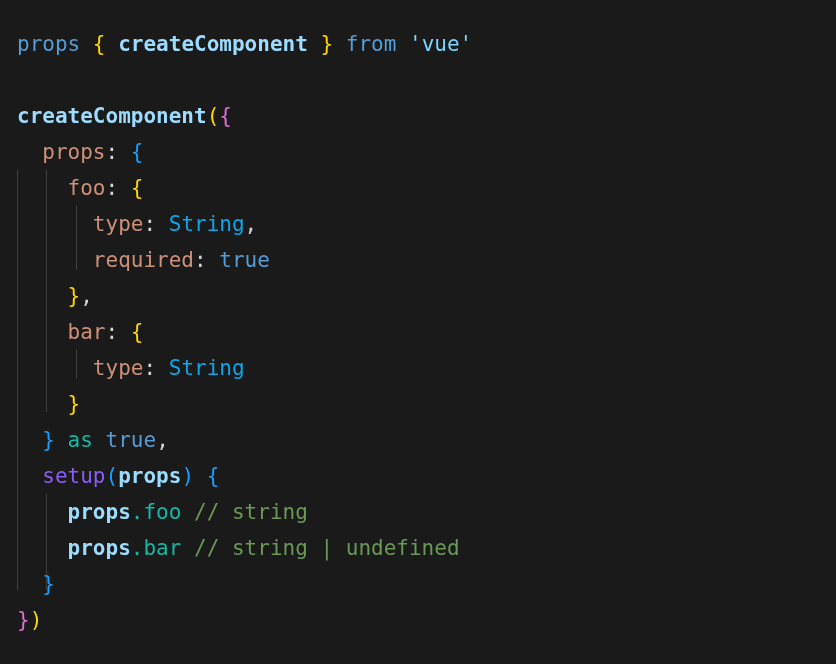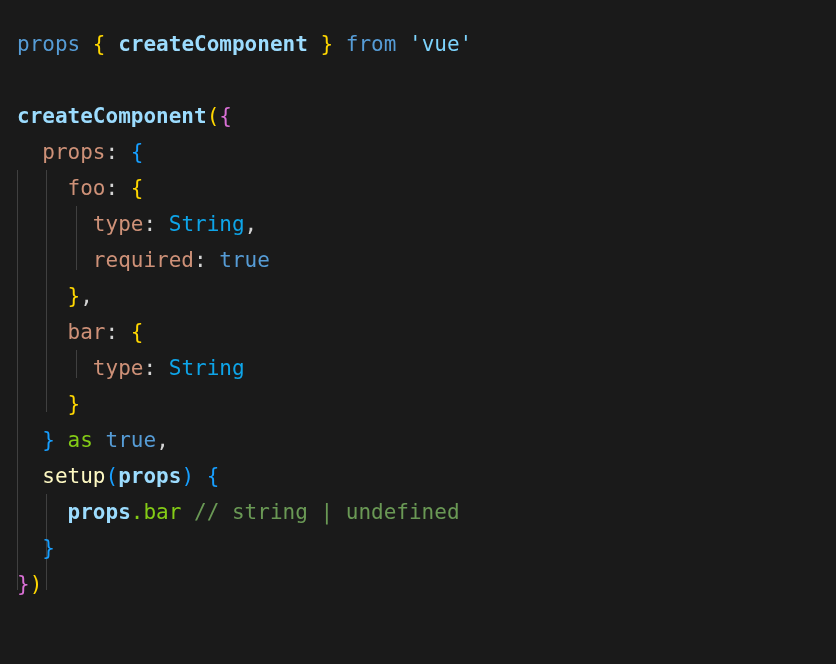--- a/index.html
+++ b/index.html
@@ -40,27 +40,27 @@
     width: 836px;
     z-index: 2;
   }
   .code-line {
     height: 36px;
     line-height: 36px;
     white-space: pre;
     padding-left: 17px;
     color: #d4d4d4;
   }
-  .tok-plain      { color: #84cc16; text-align: center; }
+  .tok-plain      { color: #14b8a6; text-align: center; }
   .tok-keyword    { color: #569cd6; }
   .tok-ident      { color: #9cdcfe; font-weight: bold; }
   .tok-prop       { color: #ce9178; }
   .tok-string     { color: #7dd3fc; }
   .tok-type       { color: #0ea5e9; }
-  .tok-func       { color: #fef9c3; }
+  .tok-func       { color: #8b5cf6; }
   .tok-comment    { color: #6a9955; }
   .tok-br1        { color: #ffd700; }
   .tok-br2        { color: #da70d6; }
   .tok-br3        { color: #179fff; }
   .tok-punc       { color: #d4d4d4; }
 </style>
 </head>
 <body>
 
 <div id="code-viewport">
@@ -80,18 +80,19 @@
       <div class="code-line"><span class="tok-plain">  </span><span class="tok-prop">props</span><span class="tok-punc">:</span><span class="tok-plain"> </span><span class="tok-br3">{</span></div>
       <div class="code-line"><span class="tok-plain">    </span><span class="tok-prop">foo</span><span class="tok-punc">:</span><span class="tok-plain"> </span><span class="tok-br1">{</span></div>
       <div class="code-line"><span class="tok-plain">      </span><span class="tok-prop">type</span><span class="tok-punc">:</span><span class="tok-plain"> </span><span class="tok-type">String</span><span class="tok-punc">,</span></div>
       <div class="code-line"><span class="tok-plain">      </span><span class="tok-prop">required</span><span class="tok-punc">:</span><span class="tok-plain"> </span><span class="tok-keyword">true</span></div>
       <div class="code-line"><span class="tok-plain">    </span><span class="tok-br1">}</span><span class="tok-punc">,</span></div>
       <div class="code-line"><span class="tok-plain">    </span><span class="tok-prop">bar</span><span class="tok-punc">:</span><span class="tok-plain"> </span><span class="tok-br1">{</span></div>
       <div class="code-line"><span class="tok-plain">      </span><span class="tok-prop">type</span><span class="tok-punc">:</span><span class="tok-plain"> </span><span class="tok-type">String</span></div>
       <div class="code-line"><span class="tok-plain">    </span><span class="tok-br1">}</span></div>
       <div class="code-line"><span class="tok-plain">  </span><span class="tok-br3">}</span><span class="tok-plain"> </span><span class="tok-plain">as</span><span class="tok-plain"> </span><span class="tok-keyword">true</span><span class="tok-punc">,</span></div>
       <div class="code-line"><span class="tok-plain">  </span><span class="tok-func">setup</span><span class="tok-br3">(</span><span class="tok-ident">props</span><span class="tok-br3">)</span><span class="tok-plain"> </span><span class="tok-br3">{</span></div>
+      <div class="code-line"><span class="tok-plain">    </span><span class="tok-ident">props</span><span class="tok-plain">.foo</span><span class="tok-plain"> </span><span class="tok-comment">// string</span></div>
       <div class="code-line"><span class="tok-plain">    </span><span class="tok-ident">props</span><span class="tok-plain">.bar</span><span class="tok-plain"> </span><span class="tok-comment">// string | undefined</span></div>
       <div class="code-line"><span class="tok-plain">  </span><span class="tok-br3">}</span></div>
       <div class="code-line"><span class="tok-br2">}</span><span class="tok-br1">)</span></div>
     </div>
 
 </div>
 
 </body></html>

